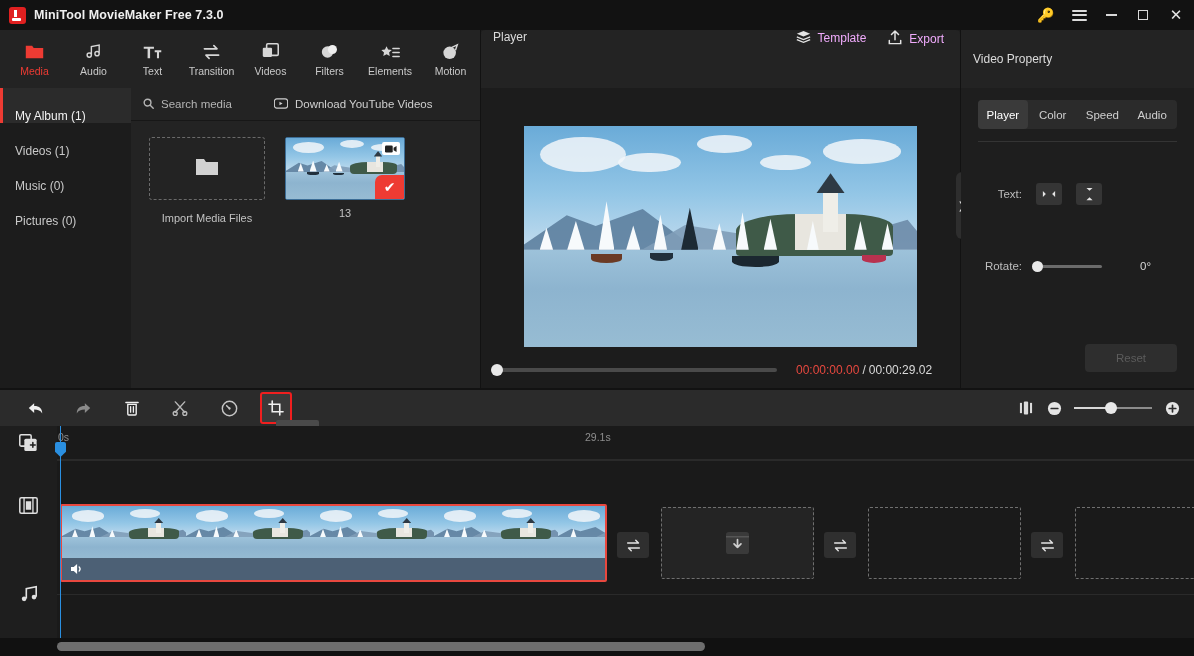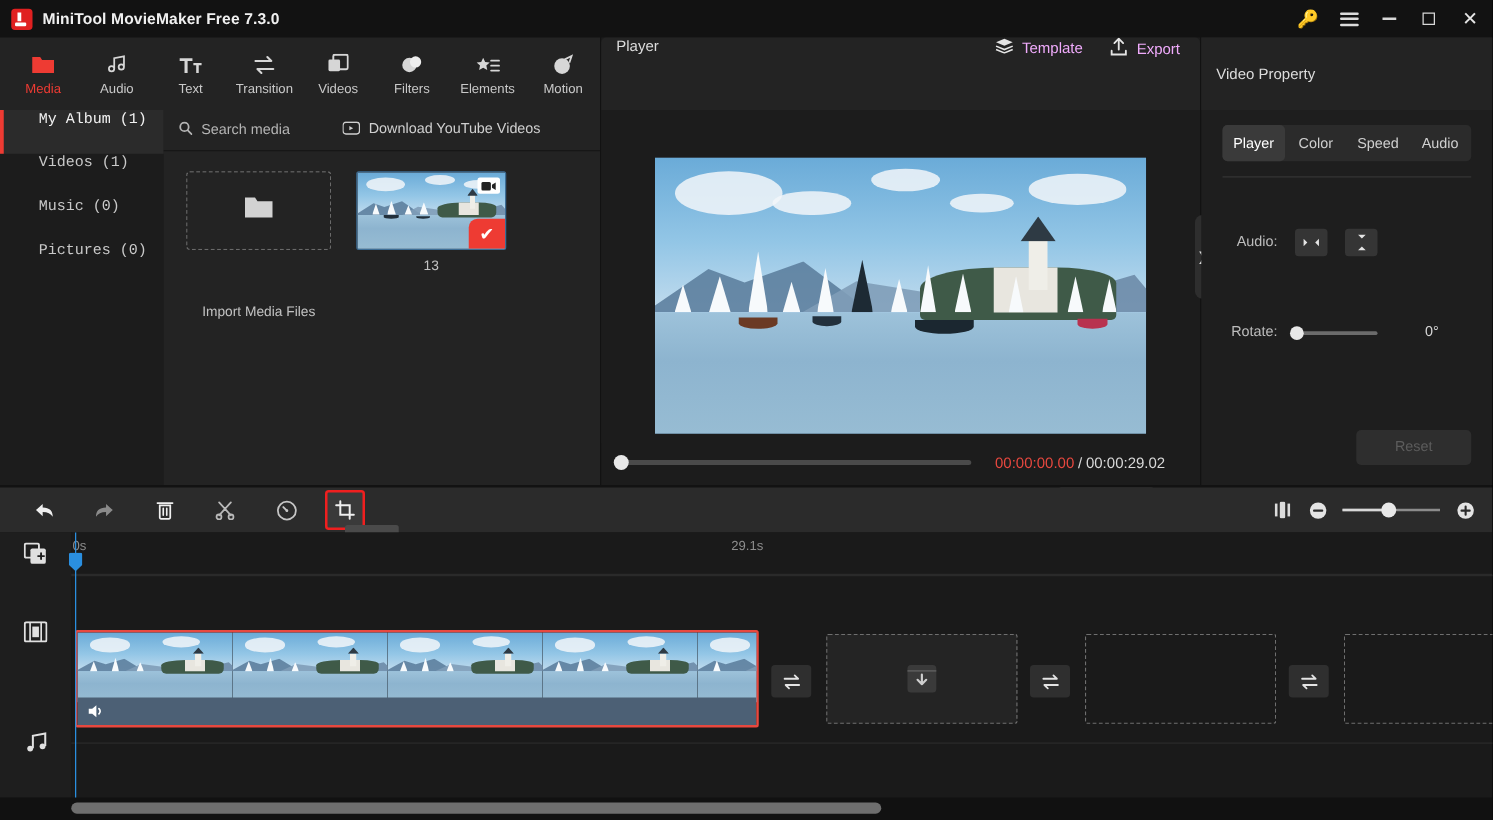--- a/index.html
+++ b/index.html
@@ -65,40 +65,40 @@
   .navtab .lbl { white-space: nowrap; }
   .navtab.wide { width: 62px; }
 
   
   .media-panel {
     position: absolute; left: 0; top: 88px; width: 480px; height: 300px;
     background: #1c1c1c;
   }
   .album-list { position: absolute; left: 0; top: 0; width: 131px; height: 300px; background: #1c1c1c; }
   .album-item {
-    height: 35px; display: flex; align-items: flex-start; padding-left: 31px;
-    font-size: 12px; color: #c9c9c9; position: relative; font-family: Liberation Mono, monospace;
+    height: 35px; display: flex; align-items: flex-end; padding-left: 15px;
+    font-size: 12px; color: #c9c9c9; position: relative;
   }
   .album-item.active { background: #2b2b2b; color: #f2f2f2; }
   .album-item.active::before {
     content: ""; position: absolute; left: 0; top: 0; width: 3px; height: 35px; background: #ee3b33;
   }
   .media-right { position: absolute; left: 131px; top: 0; right: 0; height: 300px; background: #232323; }
   .media-topbar {
     height: 33px; display: flex; align-items: center; border-bottom: 1px solid #171717;
   }
   .search-media { display: flex; align-items: center; gap: 7px; margin-left: 12px; font-size: 11.5px; color: #b4b4b4; }
   .dl-yt { display: flex; align-items: flex-start; gap: 7px; margin-left: 42px; font-size: 11.5px; color: #cfcfcf; }
   .media-grid { display: flex; gap: 20px; padding: 16px 0 0 18px; }
   .import-tile { width: 116px; }
   .import-box {
     width: 116px; height: 63px; border: 1.5px dashed #6a6a6a; border-radius: 3px;
     display: flex; align-items: center; justify-content: center;
   }
-  .tile-caption { text-align: center; font-size: 11px; color: #c2c2c2; margin-top: 44px; }
+  .tile-caption { text-align: center; font-size: 11px; color: #c2c2c2; margin-top: 12px; }
   .media-tile { width: 120px; }
   .thumb {
     width: 120px; height: 63px; border-radius: 2px; position: relative; overflow: hidden;
     border: 1px solid #3c6d96;
   }
   .vid-badge {
     position: absolute; right: 4px; top: 4px; width: 18px; height: 13px; border-radius: 2px;
     background: #fff; display: flex; align-items: center; justify-content: center;
   }
   .check-badge {
@@ -593,21 +593,21 @@
         <div class="ptab">
           <span>Speed</span>
         </div>
         <div class="ptab">
           <span>Audio</span>
         </div>
       </div>
       <div class="divider"></div>
 
       <div class="row" style="top:95px">
-        <span class="lab">Audio:</span>
+        <span class="lab">Text:</span>
         <div class="flip-btn">
           <svg width="14" height="12" viewBox="0 0 16 13">
             <path d="M6 1.5v10M1 3l3.4 3.5L1 10z" fill="#e4e4e4"></path>
               <path d="M15 3l-3.4 3.5L15 10z" fill="#e4e4e4"></path>
           </svg>
         </div>
         <div class="flip-btn">
           <svg width="13" height="14" viewBox="0 0 13 16">
             <path d="M1.5 7h10M3 1l3.5 3.4L10 1z" fill="#e4e4e4"></path>
               <path d="M3 15l3.5-3.4L10 15z" fill="#e4e4e4"></path>

